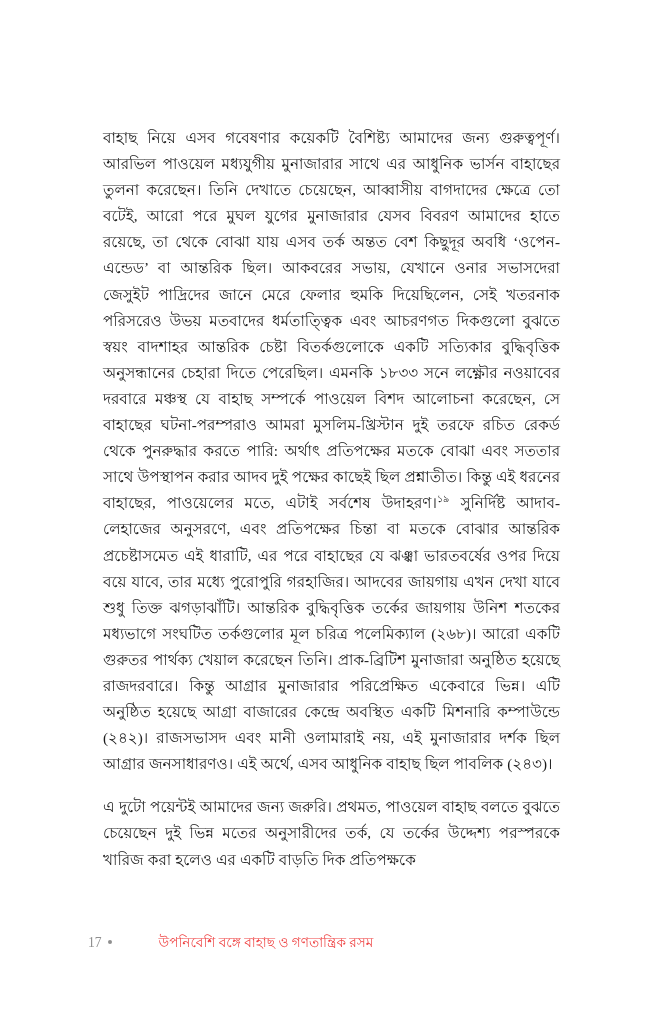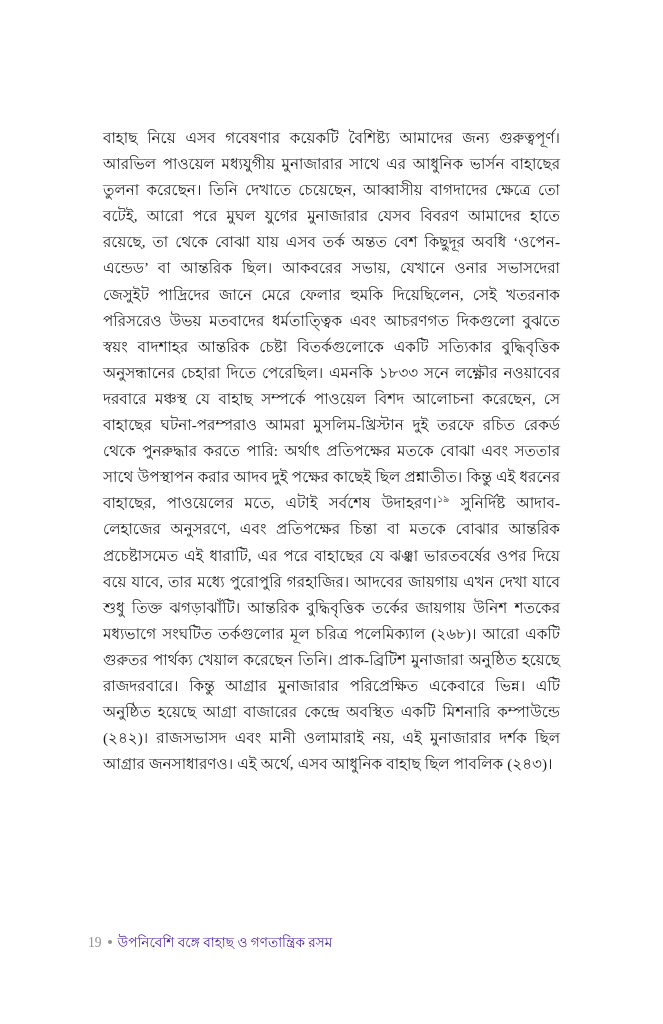--- a/index.html
+++ b/index.html
@@ -72,35 +72,37 @@
     width: 4px;
     height: 4px;
     border-radius: 50%;
     background: #8f8f8f;
     position: relative;
     top: -3px;
     flex: 0 0 auto;
   }
 
   .footer-title {
-    color: #4c1d95;
+    color: #ef4444;
     white-space: nowrap;
+    margin-left: 41px;
   }
 </style>
 </head>
 <body>
 
 <div class="page">
 
   <div class="text-column">
 
     <p class="body-paragraph"><span>বাহাছ নিয়ে এসব গবেষণার কয়েকটি বৈশিষ্ট্য আমাদের জন্য গুরুত্বপূর্ণ। আরভিল পাওয়েল মধ্যযুগীয় মুনাজারার সাথে এর আধুনিক ভার্সন বাহাছের তুলনা করেছেন। তিনি দেখাতে চেয়েছেন, আব্বাসীয় বাগদাদের ক্ষেত্রে তো বটেই, আরো পরে মুঘল যুগের মুনাজারার যেসব বিবরণ আমাদের হাতে রয়েছে, তা থেকে বোঝা যায় এসব তর্ক অন্তত বেশ কিছুদূর অবধি ‘ওপেন-এন্ডেড’ বা আন্তরিক ছিল। আকবরের সভায়, যেখানে ওনার সভাসদেরা জেসুইট পাদ্রিদের জানে মেরে ফেলার হুমকি দিয়েছিলেন, সেই খতরনাক পরিসরেও উভয় মতবাদের ধর্মতাত্ত্বিক এবং আচরণগত দিকগুলো বুঝতে স্বয়ং বাদশাহর আন্তরিক চেষ্টা বিতর্কগুলোকে একটি সত্যিকার বুদ্ধিবৃত্তিক অনুসন্ধানের চেহারা দিতে পেরেছিল। এমনকি ১৮৩৩ সনে লক্ষ্ণৌর নওয়াবের দরবারে মঞ্চস্থ যে বাহাছ সম্পর্কে পাওয়েল বিশদ আলোচনা করেছেন, সে বাহাছের ঘটনা-পরম্পরাও আমরা মুসলিম-খ্রিস্টান দুই তরফে রচিত রেকর্ড থেকে পুনরুদ্ধার করতে পারি: অর্থাৎ প্রতিপক্ষের মতকে বোঝা এবং সততার সাথে উপস্থাপন করার আদব দুই পক্ষের কাছেই ছিল প্রশ্নাতীত। কিন্তু এই ধরনের বাহাছের, পাওয়েলের মতে, এটাই সর্বশেষ উদাহরণ।</span><sup class="footnote-ref">১৯</sup><span> সুনির্দিষ্ট আদাব-লেহাজের অনুসরণে, এবং প্রতিপক্ষের চিন্তা বা মতকে বোঝার আন্তরিক প্রচেষ্টাসমেত এই ধারাটি, এর পরে বাহাছের যে ঝঞ্ঝা ভারতবর্ষের ওপর দিয়ে বয়ে যাবে, তার মধ্যে পুরোপুরি গরহাজির। আদবের জায়গায় এখন দেখা যাবে শুধু তিক্ত ঝগড়াঝাঁটি। আন্তরিক বুদ্ধিবৃত্তিক তর্কের জায়গায় উনিশ শতকের মধ্যভাগে সংঘটিত তর্কগুলোর মূল চরিত্র পলেমিক্যাল (২৬৮)। আরো একটি গুরুতর পার্থক্য খেয়াল করেছেন তিনি। প্রাক-ব্রিটিশ মুনাজারা অনুষ্ঠিত হয়েছে রাজদরবারে। কিন্তু আগ্রার মুনাজারার পরিপ্রেক্ষিত একেবারে ভিন্ন। এটি অনুষ্ঠিত হয়েছে আগ্রা বাজারের কেন্দ্রে অবস্থিত একটি মিশনারি কম্পাউন্ডে (২৪২)। রাজসভাসদ এবং মানী ওলামারাই নয়, এই মুনাজারার দর্শক ছিল আগ্রার জনসাধারণও। এই অর্থে, এসব আধুনিক বাহাছ ছিল পাবলিক (২৪৩)।</span></p>
 
+    <p class="body-paragraph"><span>এ দুটো পয়েন্টই আমাদের জন্য জরুরি। প্রথমত, পাওয়েল বাহাছ বলতে বুঝতে চেয়েছেন দুই ভিন্ন মতের অনুসারীদের তর্ক, যে তর্কের উদ্দেশ্য পরস্পরকে খারিজ করা হলেও এর একটি বাড়তি দিক প্রতিপক্ষকে</span></p>
 
   </div>
 
   <div class="page-footer">
-    <span class="footer-number">19</span>
+    <span class="footer-number">17</span>
     <span class="footer-bullet"></span>
     <span class="footer-title">উপনিবেশি বঙ্গে বাহাছ ও গণতান্ত্রিক রসম</span>
   </div>
 
 </div>
 
 </body></html>

